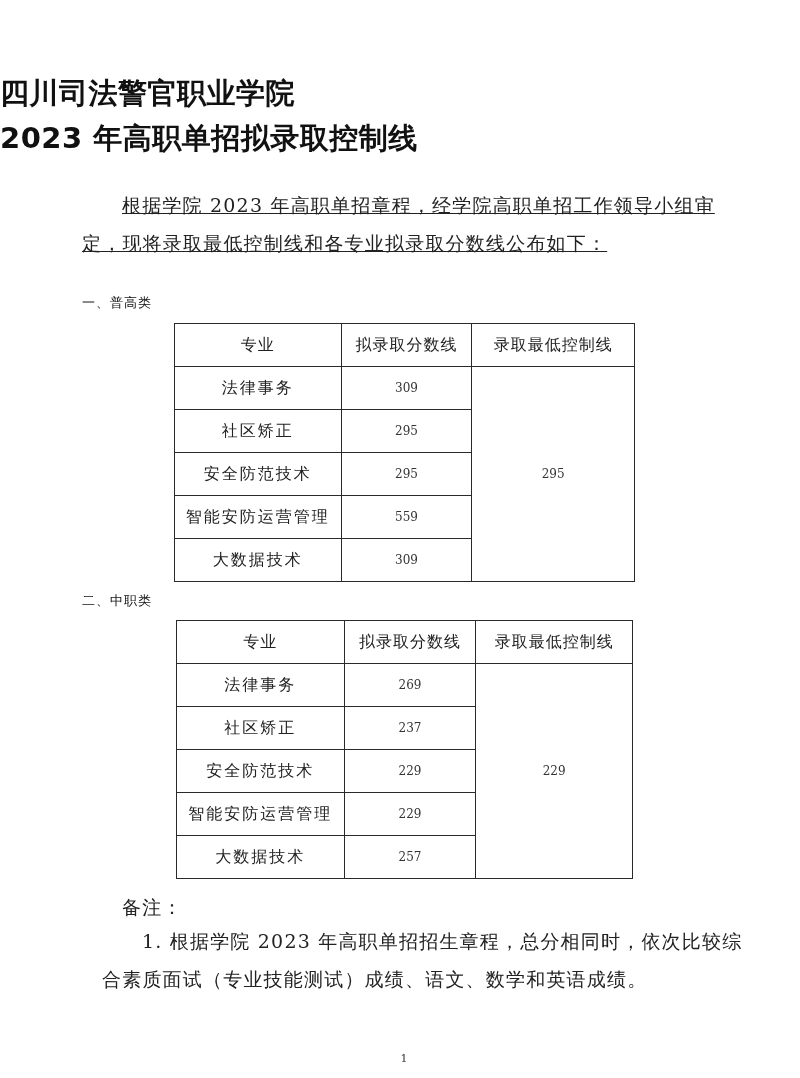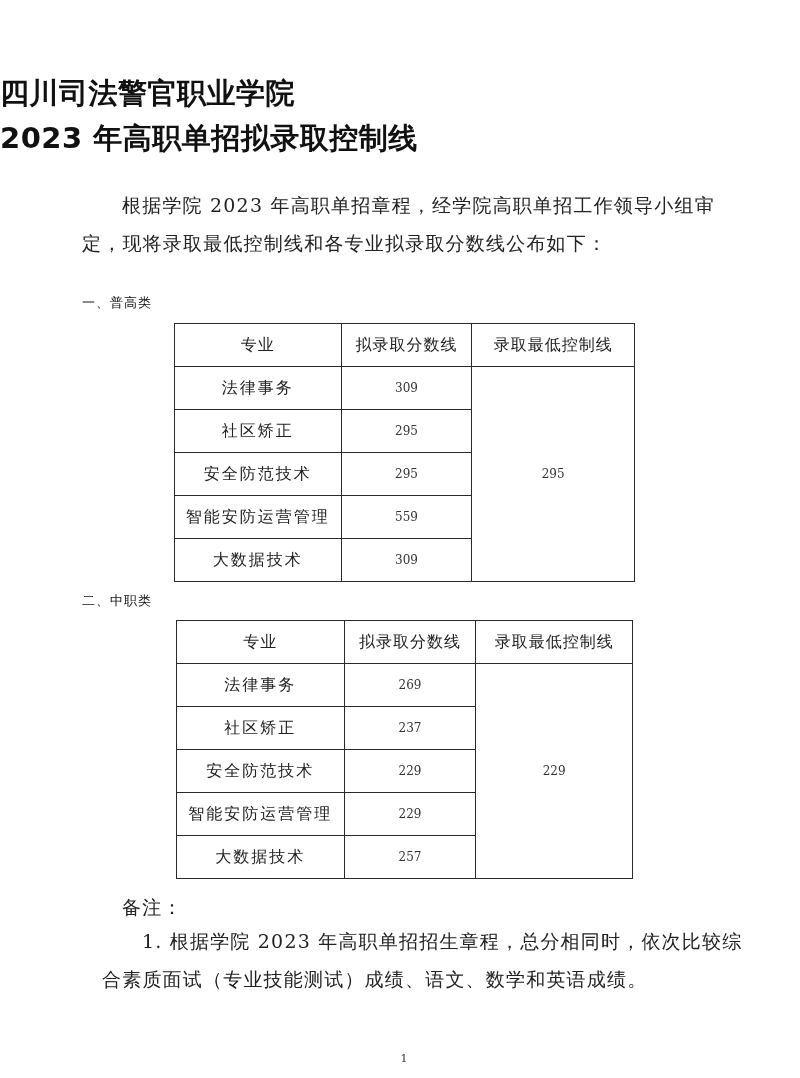--- a/index.html
+++ b/index.html
@@ -12,21 +12,21 @@
     position: absolute; left: 0; width: 764px; text-align: left;
     font-family: "DejaVu Sans", "Liberation Sans", sans-serif;
     font-weight: bold; font-size: 29px; color: #111; letter-spacing: 0.5px;
   }
   .title1 { top: 74px; }
   .title2 { top: 119px; }
   .para {
     position: absolute; left: 82px; width: 660px;
     font-size: 19px; line-height: 38px; color: #222; letter-spacing: 1.2px;
   }
-  .intro { top: 186px; text-indent: 40px; }
+  .intro { top: 186px; text-indent: 40px; text-decoration: underline; }
   .section {
     position: absolute; left: 82px; font-size: 13px; color: #111;
     font-family: "DejaVu Sans", "Liberation Sans", sans-serif; letter-spacing: 1px;
   }
   .sec1 { top: 294px; }
   .sec2 { top: 592px; }
   table.grid {
     position: absolute; border-collapse: collapse;
     font-size: 16px; color: #222;
   }

